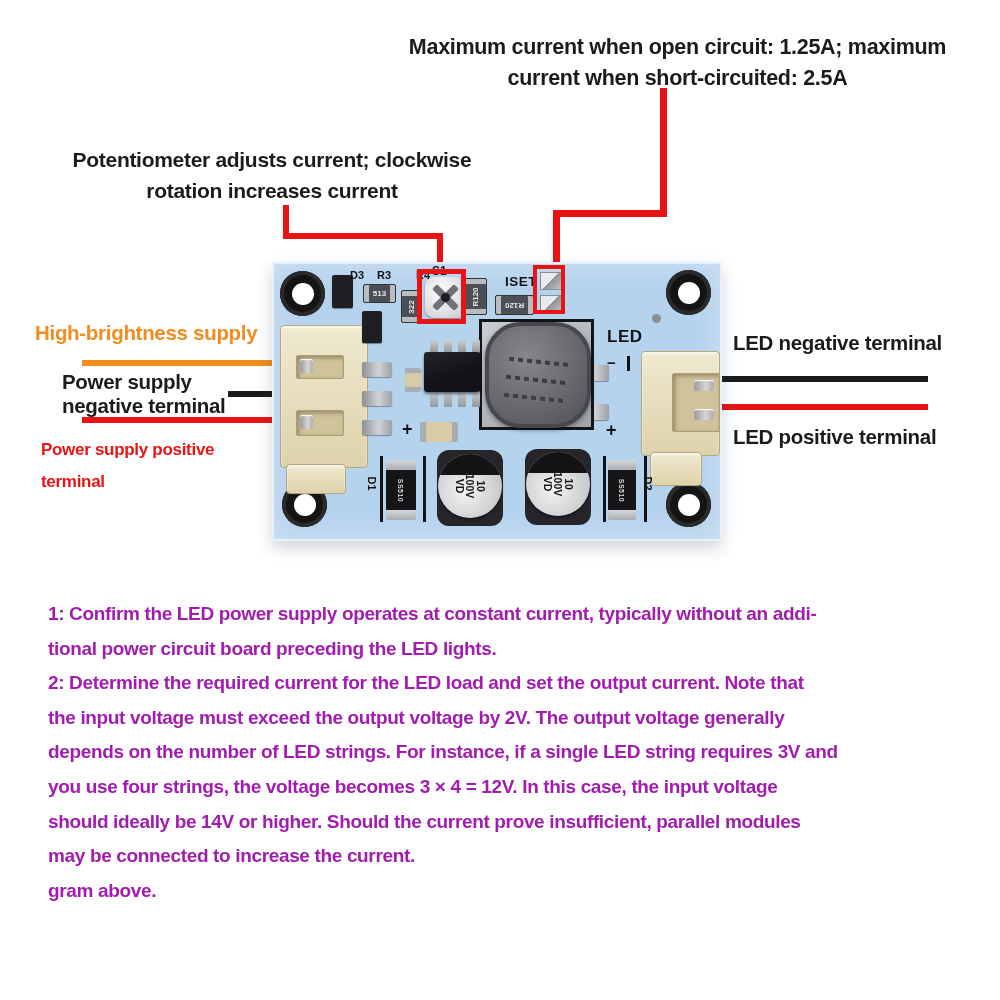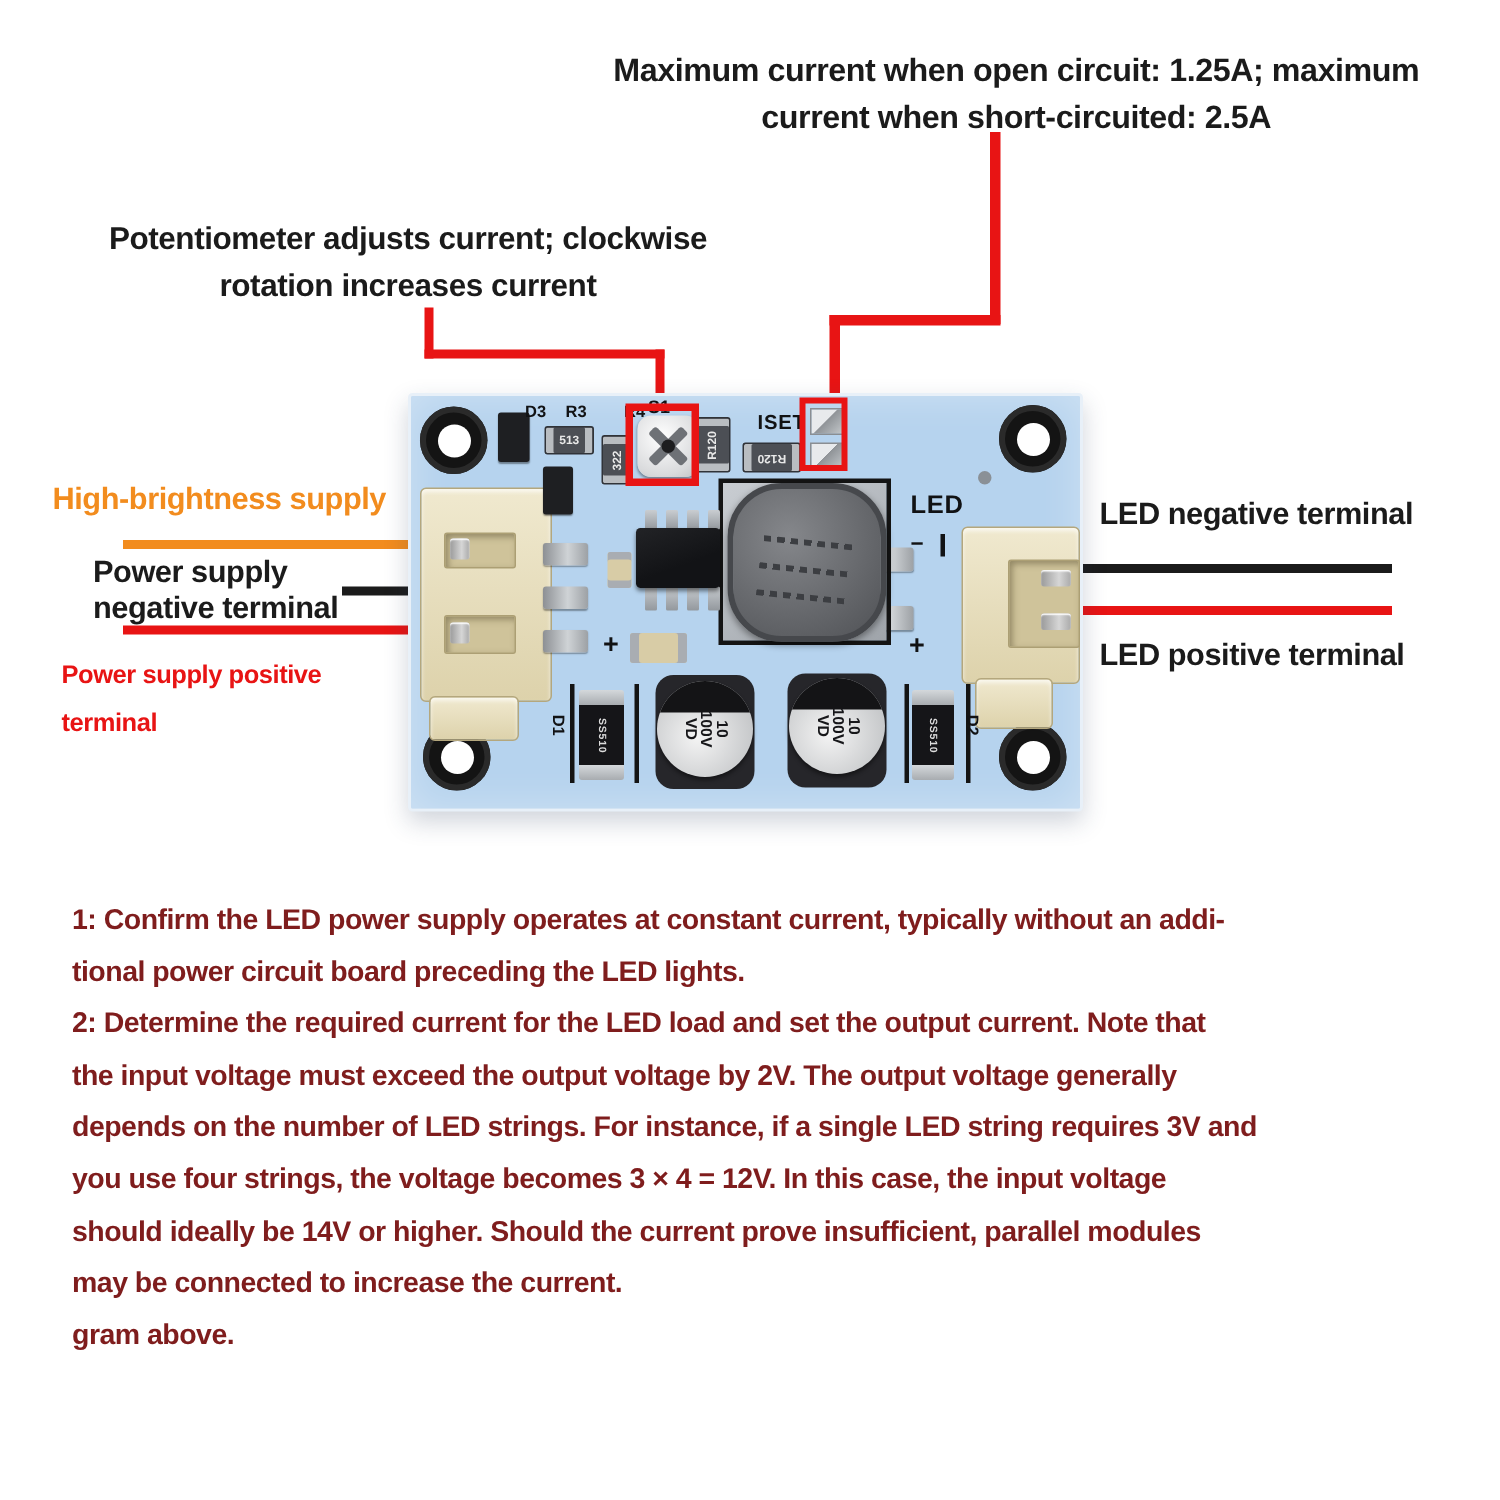--- a/index.html
+++ b/index.html
@@ -69,21 +69,21 @@
        background:radial-gradient(circle at 38% 32%, #85878B, #65676B 60%, #505256);
        border:4px solid #46484C;box-shadow:0 2px 5px rgba(0,0,0,.4);}
   .stitch{position:absolute;height:4px;background:repeating-linear-gradient(90deg,#3c3e42 0 5px,transparent 5px 9px);transform:rotate(6deg);}
   .icpin{position:absolute;width:8px;background:linear-gradient(180deg,#c9cdd1,#9398 9d);background:linear-gradient(180deg,#C9CDD1,#93989D);border-radius:1px;}
   .icbody{position:absolute;background:linear-gradient(160deg,#222326,#121316 60%);border-radius:3px;
        box-shadow:0 2px 3px rgba(0,0,0,.5);}
   .tancap{position:absolute;background:#D8CCA6;border-radius:2px;box-shadow:inset 6px 0 0 #A9ADB2, inset -6px 0 0 #A9ADB2;}
   .via{position:absolute;width:9px;height:9px;border-radius:50%;background:#8A9096;}
   
   .instructions{position:absolute;left:48px;top:597px;font-size:19px;font-weight:700;
-       letter-spacing:-0.35px;color:#7f1d1d;line-height:34.6px;white-space:nowrap;}
+       letter-spacing:-0.35px;color:#a21caf;line-height:34.6px;white-space:nowrap;}
 </style>
 </head>
 <body>
 
 <div class="abs callout center" style="left:390px;top:32px;width:575px;font-size:21.5px;line-height:31px;">
   <div>Maximum current when open circuit: 1.25A; maximum</div>
   <div>current when short-circuited: 2.5A</div>
 </div>
 
 <div class="abs callout center" style="left:44px;top:144px;width:456px;font-size:21px;line-height:31px;">

